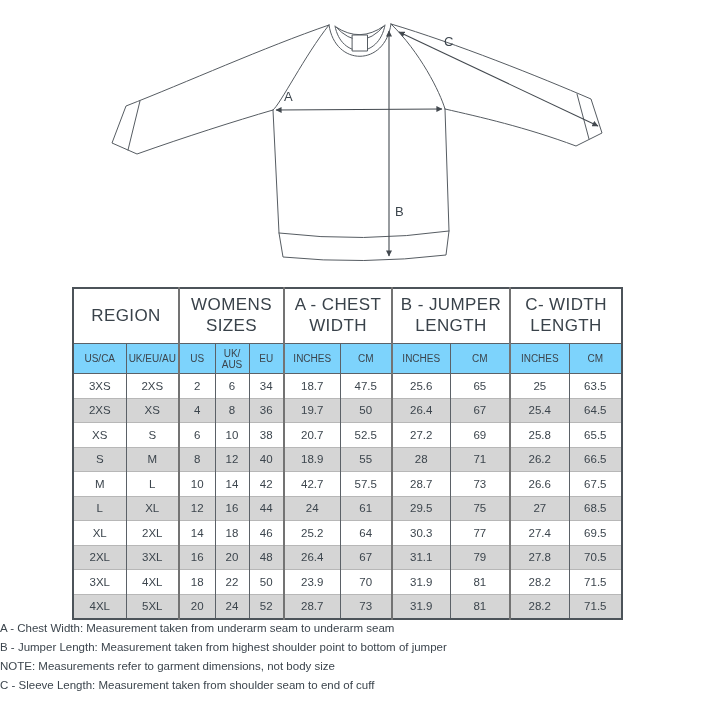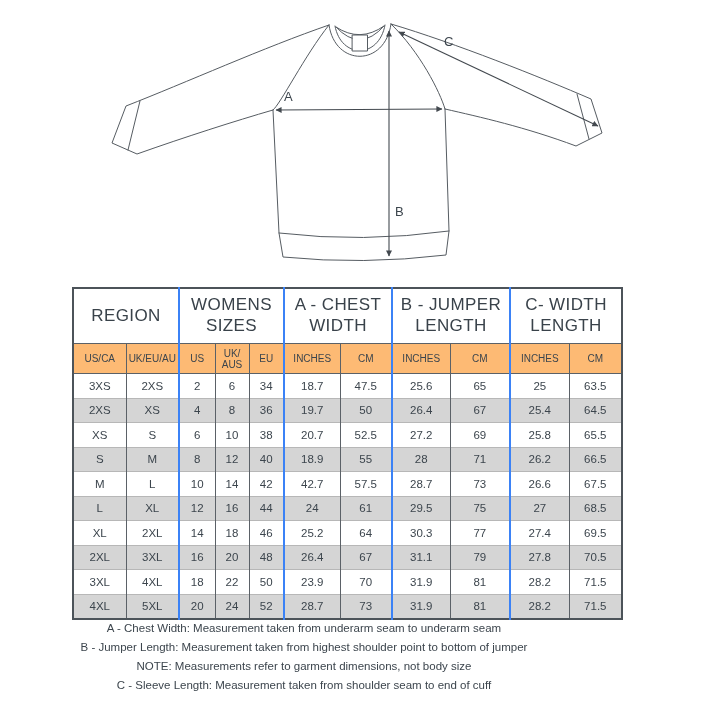--- a/index.html
+++ b/index.html
@@ -35,36 +35,36 @@
     font-family: "Liberation Sans", sans-serif;
   }
   .size-table th, .size-table td {
     border-left: 1px solid #5b6167;
     text-align: center;
     vertical-align: middle;
     padding: 0;
     overflow: hidden;
   }
   .size-table th:first-child, .size-table td:first-child { border-left: none; }
-  .size-table .grp { border-left: 2px solid #3b82f6; }
+  .size-table .grp { border-left: 2px solid #737373; }
 
   .size-table thead tr.groups th {
     height: 50px;
     background: #ffffff;
     font-size: 17px;
     font-weight: 400;
     letter-spacing: 0.4px;
     color: #39424a;
     line-height: 1.22;
     border-bottom: 1px solid #5b6167;
     padding: 2px 6px;
   }
   .size-table thead tr.subs th {
     height: 29px;
-    background: #fdba74;
+    background: #7dd3fc;
     font-size: 10px;
     font-weight: 400;
     color: #3c454d;
     line-height: 1.1;
     white-space: pre-line;
     border-bottom: 1px solid #5b6167;
   }
   .size-table tbody td {
     height: 23.5px;
     font-size: 11.5px;
@@ -80,25 +80,24 @@
   col.c2 { width: 36px; }  col.c3 { width: 34px; }  col.c4 { width: 35px; }
   col.c5 { width: 56px; }  col.c6 { width: 52px; }
   col.c7 { width: 58px; }  col.c8 { width: 60px; }
   col.c9 { width: 59px; }  col.c10 { width: 53px; }
 
   
   .notes {
     position: absolute;
     left: 0; top: 619px;
     width: 592px;
-    text-align: center;
+    text-align: left;
     font-size: 11.5px;
     line-height: 19px;
     color: #3c454d;
-    padding-left: 8px;
   }
 </style>
 </head>
 <body>
 
 <div class="page">
 
   <div class="diagram-wrap">
     <svg width="720" height="285" viewBox="0 0 720 285" xmlns="http://www.w3.org/2000/svg">
       <defs>

